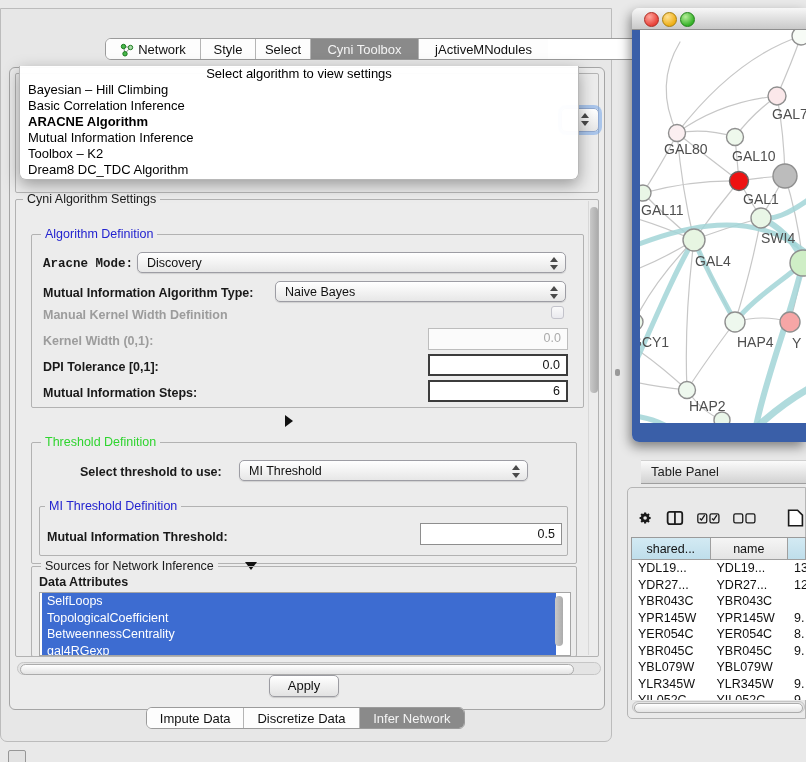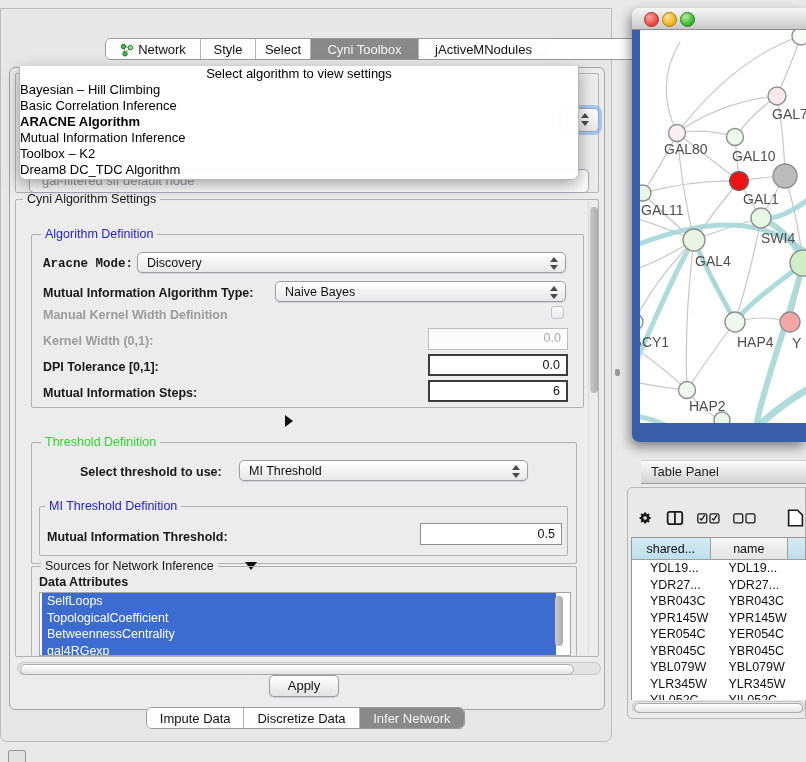--- a/index.html
+++ b/index.html
@@ -34,21 +34,21 @@
   #cp-tabs .tab:nth-child(5){width:130px}
   #cp-btabs .tab:nth-child(1){width:97px}
   #cp-btabs .tab:nth-child(2){width:116px}
   #cp-btabs .tab:nth-child(3){width:106px}
 
   
   .popup{left:18px;top:57px;width:560px;height:114px;background:rgba(255,255,255,.97);
          border:1px solid #b8b8b8;border-top:none;border-radius:0 0 7px 7px;
          box-shadow:0 5px 16px rgba(0,0,0,.35);z-index:60;overflow:hidden;}
   .popup .ph{height:16px;line-height:16px;text-align:center;color:#000000;font-size:13px;}
-  .popup .item{height:16px;line-height:16px;font-size:13px;color:#000;}
+  .popup .item{height:16px;line-height:16px;padding-left:8px;font-size:13px;color:#000;}
   .popup .item.bold{font-weight:bold;}
 
   
   .ghost-box{left:14px;top:64px;width:584px;height:120px;border:1px solid #b4b4b4;
              border-radius:2px;z-index:5;}
   .ghost-combo{left:560px;top:99px;width:38px;height:24px;background:linear-gradient(#ffffff,#e6e6e6);
                border:1px solid #8fa8d0;border-radius:5px;z-index:6;
                box-shadow:0 0 0 3px rgba(115,165,235,.55);}
   .gal-combo{left:28px;top:160px;width:560px;height:24px;background:#fdfdfd;
              border:1px solid #a9a9b6;border-radius:5px;z-index:7;font-size:13px;
@@ -125,21 +125,21 @@
            border:1px solid #b5b5b5;border-radius:5px 0 0 5px;}
   .tp-toolbar{left:637px;top:503px;width:169px;height:30px;display:flex;align-items:center;gap:13px;}
   .tbl{left:631px;top:537px;width:175px;height:163px;background:#fff;
        border-top:1px solid #9a9a9a;border-left:1px solid #9a9a9a;overflow:hidden;}
   .tbl-head{display:flex;height:22px;}
   .th{height:22px;line-height:22px;text-align:center;font-size:12.5px;color:#111;
       border-right:1px solid #9f9f9f;border-bottom:1px solid #9f9f9f;box-sizing:border-box;
       background:linear-gradient(#f5f5f5,#e4e4e4);overflow:hidden;white-space:nowrap;}
   .th.hl{background:linear-gradient(#d3eaf3,#bfdeeb);}
   .tr{display:flex;height:16.5px;}
-  .td{height:16.5px;line-height:16.5px;font-size:12.5px;color:#111;padding-left:18px;
+  .td{height:16.5px;line-height:16.5px;font-size:12.5px;color:#111;padding-left:6px;
       box-sizing:border-box;overflow:hidden;white-space:nowrap;}
 
   .splitter-dot{left:615px;top:369px;width:5px;height:7px;background:#9a9a9a;border-radius:2px;}
   .mini-icon{left:8px;top:750px;width:18px;height:14px;background:#e2e2e2;
              border:1px solid #979797;border-radius:2px;}
   svg text{font-family:"Liberation Sans","DejaVu Sans",sans-serif;}
 </style>
 </head>
 <body>
 
@@ -174,21 +174,20 @@
         </div>
       </div>
 
     <div class="abs ghost-box"></div>
     <div class="abs ghost-combo">
       <span class="spin" style="right:9px;">
           <i class="up"></i>
           <i class="dn"></i>
         </span>
     </div>
-    <div class="abs gal-combo">gal-filtered sif default node</div>
 
     <div class="abs popup">
       <div class="ph">Select algorithm to view settings</div>
       <div id="popup-items">
           <div class="item">Bayesian – Hill Climbing</div>
           <div class="item">Basic Correlation Inference</div>
           <div class="item bold">ARACNE Algorithm</div>
           <div class="item">Mutual Information Inference</div>
           <div class="item">Toolbox – K2</div>
           <div class="item">Dream8 DC_TDC Algorithm</div>

